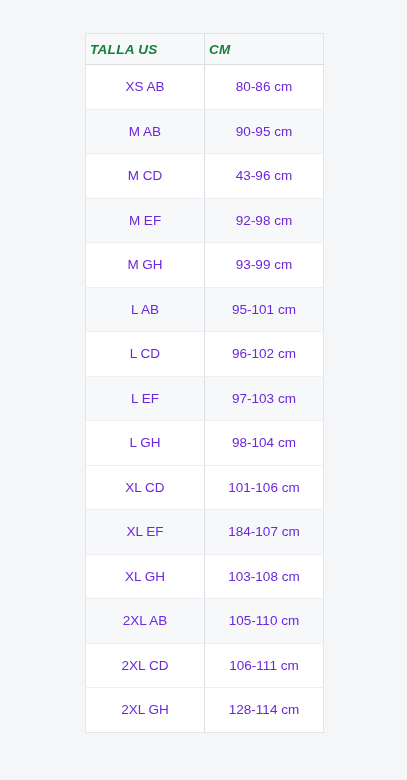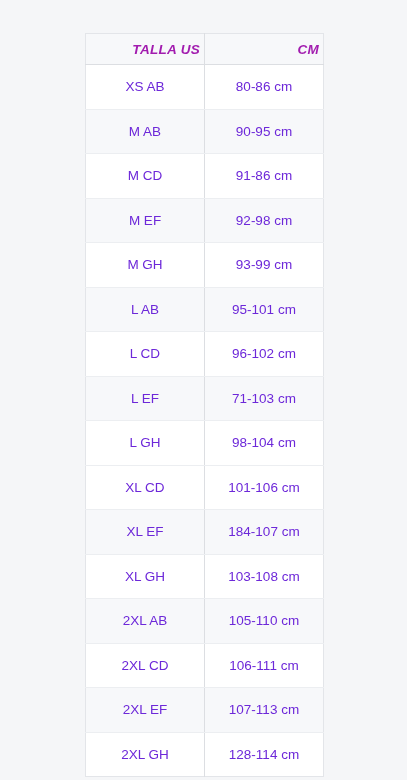--- a/index.html
+++ b/index.html
@@ -36,26 +36,26 @@
     background: #ffffff;
     border: 1px solid #e3e5e9;
   }
 
   table.size-table col.col-us { width: 119px; }
   table.size-table col.col-cm { width: 119px; }
 
   table.size-table th {
     height: 30px;
     background: #f7f8fa;
-    color: #a21caf;
+    color: #15803d;
     font-size: 13.5px;
     font-weight: bold;
     font-style: italic;
     letter-spacing: 0.3px;
-    text-align: right;
+    text-align: left;
     vertical-align: middle;
     border-bottom: 1px solid #dcdee2;
     border-right: 1px solid #dcdee2;
     padding: 0 4px;
   }
   table.size-table th:last-child {
     border-right: none;
     margin-top: 45px;
   }
 
@@ -107,41 +107,41 @@
           <tr class="row-even">
             <td>XS AB</td>
             <td>80-86 cm</td>
           </tr>
           <tr class="row-odd">
             <td>M AB</td>
             <td>90-95 cm</td>
           </tr>
           <tr class="row-even">
             <td>M CD</td>
-            <td>91-86 cm</td>
+            <td>43-96 cm</td>
           </tr>
           <tr class="row-odd">
             <td>M EF</td>
             <td>92-98 cm</td>
           </tr>
           <tr class="row-even">
             <td>M GH</td>
             <td>93-99 cm</td>
           </tr>
           <tr class="row-odd">
             <td>L AB</td>
             <td>95-101 cm</td>
           </tr>
           <tr class="row-even">
             <td>L CD</td>
             <td>96-102 cm</td>
           </tr>
           <tr class="row-odd">
             <td>L EF</td>
-            <td>71-103 cm</td>
+            <td>97-103 cm</td>
           </tr>
           <tr class="row-even">
             <td>L GH</td>
             <td>98-104 cm</td>
           </tr>
           <tr class="row-even">
             <td>XL CD</td>
             <td>101-106 cm</td>
           </tr>
           <tr class="row-odd">
@@ -153,24 +153,20 @@
             <td>103-108 cm</td>
           </tr>
           <tr class="row-odd">
             <td>2XL AB</td>
             <td>105-110 cm</td>
           </tr>
           <tr class="row-even">
             <td>2XL CD</td>
             <td>106-111 cm</td>
           </tr>
-          <tr class="row-odd">
-            <td>2XL EF</td>
-            <td>107-113 cm</td>
-          </tr>
           <tr class="row-even">
             <td>2XL GH</td>
             <td>128-114 cm</td>
           </tr>
         </tbody>
     </table>
   </div>
 
 </div>
 

